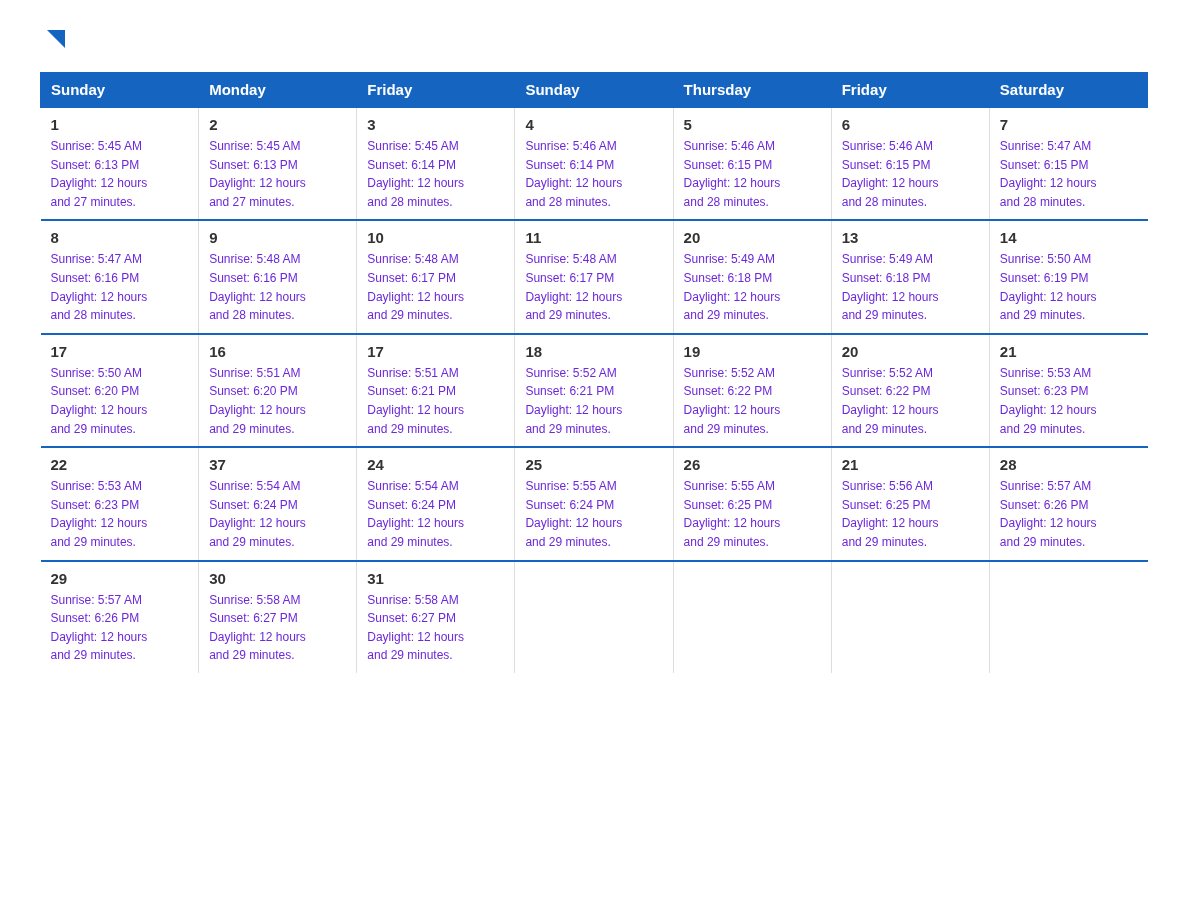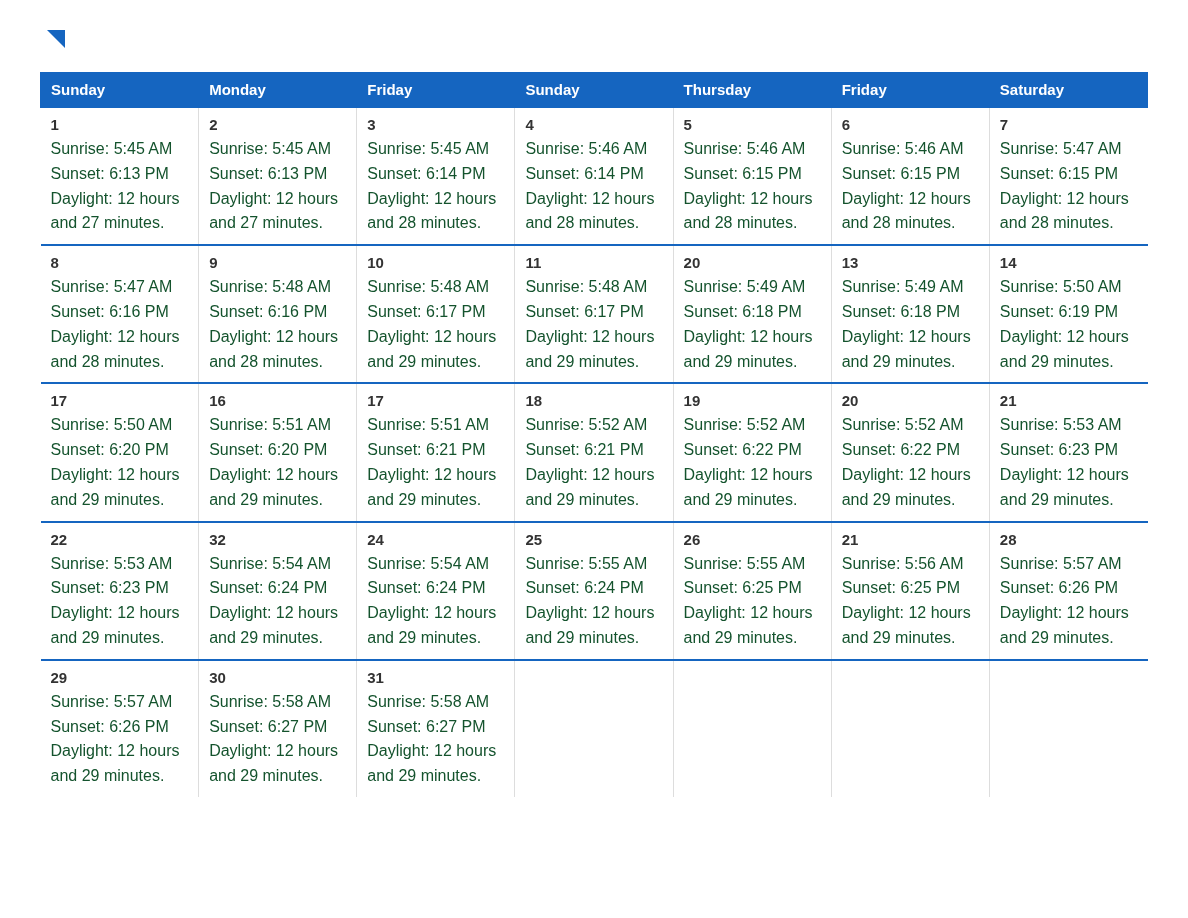--- a/index.html
+++ b/index.html
@@ -76,23 +76,23 @@
     tbody td:last-child {
       border-right: none;
     }
     .day-number {
       font-size: 15px;
       font-weight: bold;
       display: block;
       margin-bottom: 4px;
     }
     .day-info {
-      font-size: 16px;
+      font-size: 12px;
       line-height: 1.55;
-      color: #14532d;
+      color: #6d28d9;
     }
     .empty-cell {
       background: #fff;
     }
   </style>
 </head>
 <body>
 
 <div class="header">
   <div class="logo-wrapper">
@@ -216,21 +216,21 @@
         <span class="day-number">21</span>
         <span class="day-info">Sunrise: 5:53 AM<br>Sunset: 6:23 PM<br>Daylight: 12 hours<br>and 29 minutes.</span>
       </td>
       </tr>
       <tr>
         <td>
         <span class="day-number">22</span>
         <span class="day-info">Sunrise: 5:53 AM<br>Sunset: 6:23 PM<br>Daylight: 12 hours<br>and 29 minutes.</span>
       </td>
         <td>
-        <span class="day-number">32</span>
+        <span class="day-number">37</span>
         <span class="day-info">Sunrise: 5:54 AM<br>Sunset: 6:24 PM<br>Daylight: 12 hours<br>and 29 minutes.</span>
       </td>
         <td>
         <span class="day-number">24</span>
         <span class="day-info">Sunrise: 5:54 AM<br>Sunset: 6:24 PM<br>Daylight: 12 hours<br>and 29 minutes.</span>
       </td>
         <td>
         <span class="day-number">25</span>
         <span class="day-info">Sunrise: 5:55 AM<br>Sunset: 6:24 PM<br>Daylight: 12 hours<br>and 29 minutes.</span>
       </td>

